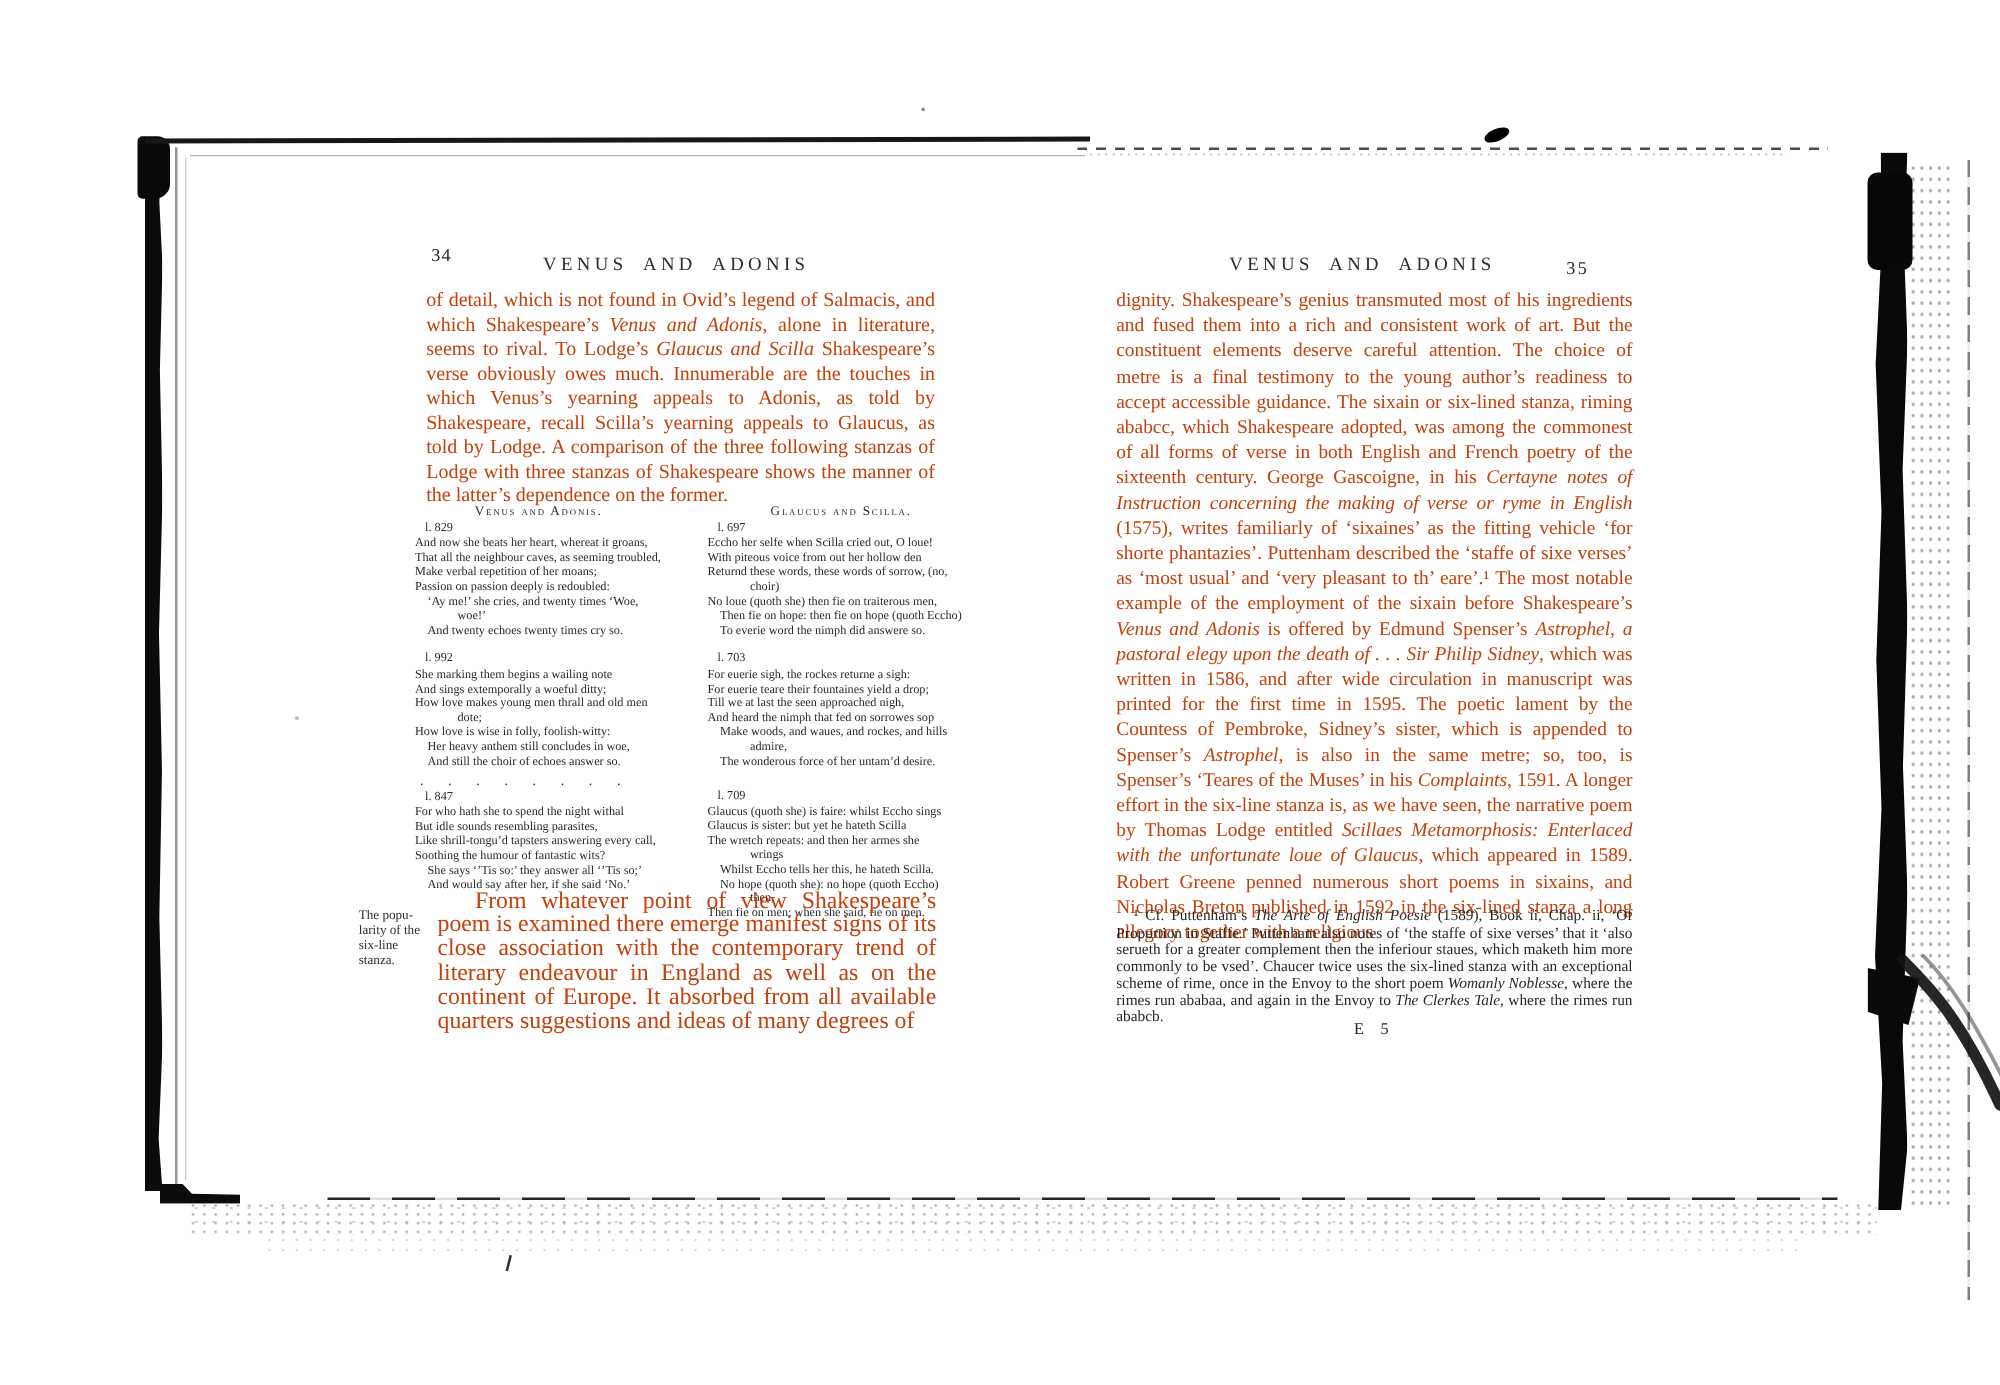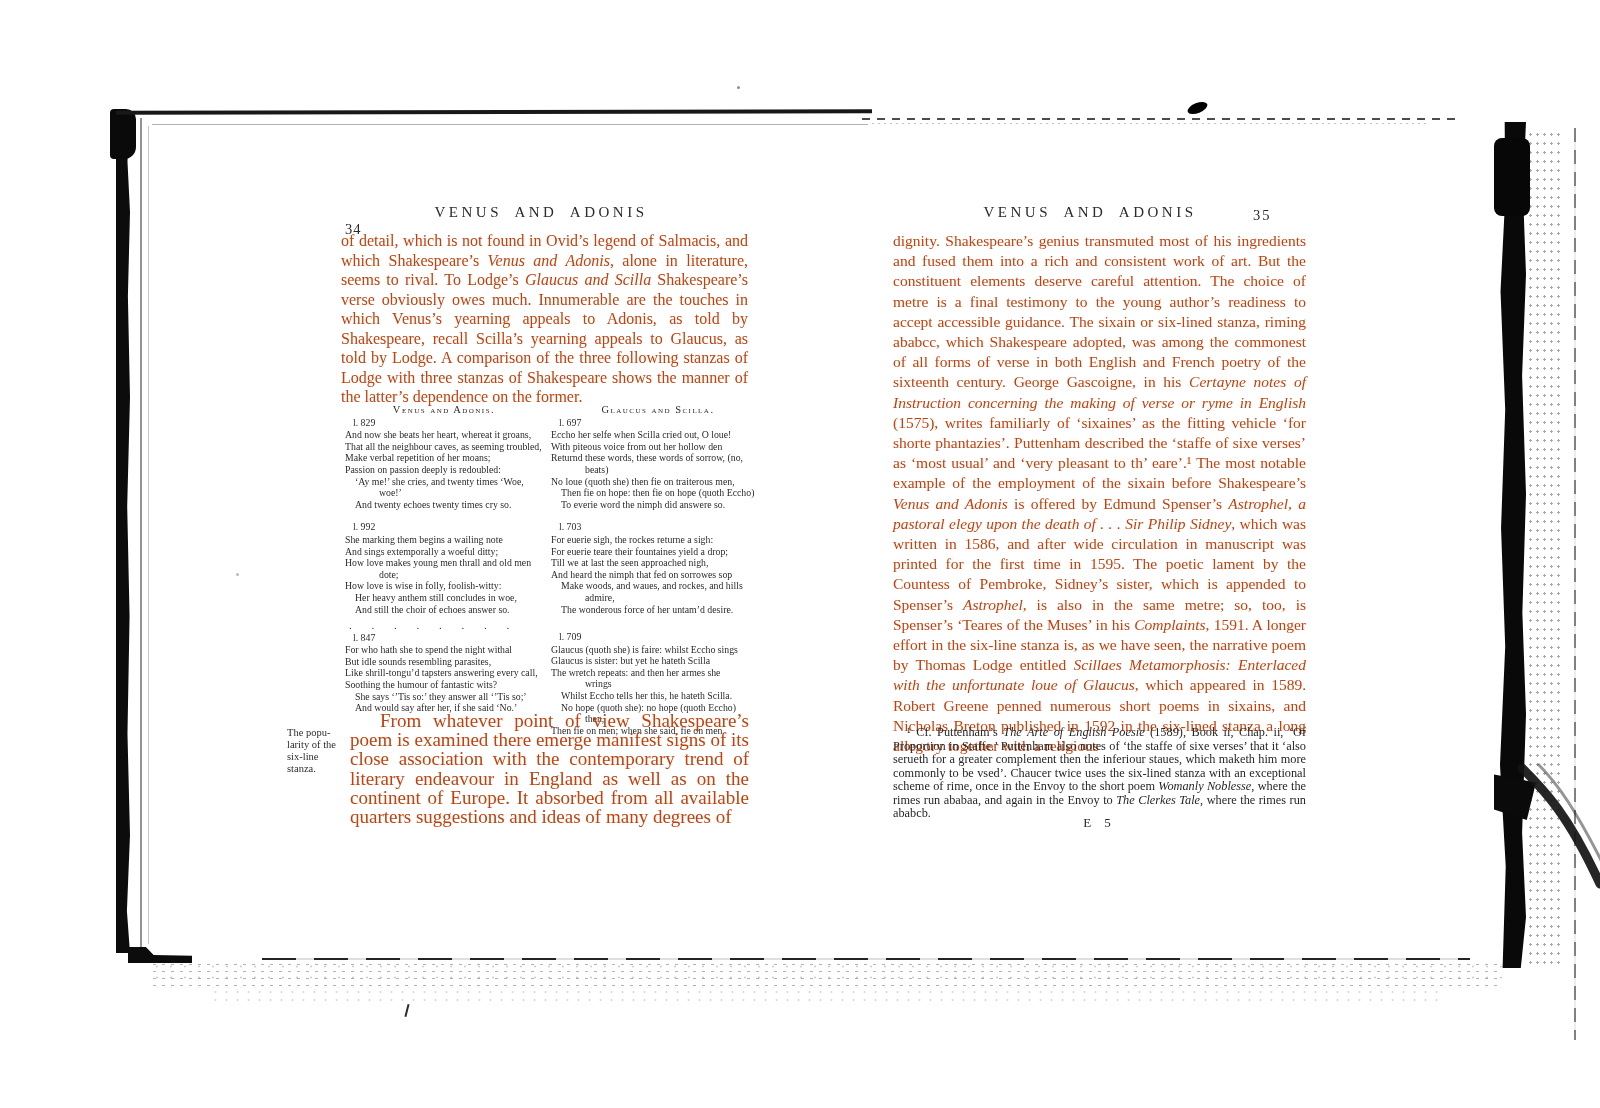--- a/index.html
+++ b/index.html
@@ -49,21 +49,21 @@
   .body-par{font-size:16px;line-height:19.5px;text-align:justify;color:#c2410c;}
   .body-par i,.foot i{font-style:italic;}
   .pl-para1{left:341px;top:231px;width:407px;}
   .pl-para2{left:350px;top:711px;width:399px;font-size:19px;line-height:19.2px;text-indent:30px;}
   .pr-body{left:893px;top:231px;width:413px;font-size:15.5px;line-height:20.2px;}
   .marg{left:287px;top:727px;width:60px;font-size:10.5px;line-height:12px;color:#2e2e2e;}
   .foot{left:893px;top:726px;width:413px;font-size:12.3px;line-height:13.5px;text-align:justify;text-indent:14px;color:#262626;}
   .sig{left:893px;top:815px;width:413px;text-align:center;font-size:13px;letter-spacing:5px;color:#2a2a2a;}
 
   
-  .verse{left:345px;top:404px;width:418px;display:flex;font-size:9.8px;line-height:11.6px;color:#2a2a2a;}
+  .verse{left:332px;top:404px;width:418px;display:flex;font-size:9.8px;line-height:11.6px;color:#2a2a2a;gap:28px;}
   .vcol-left{width:198px;flex:none;}
   .vcol-right{width:214px;flex:none;margin-left:8px;}
   .vhead{text-align:center;font-variant:small-caps;letter-spacing:.14em;font-size:10.5px;margin-bottom:1px;white-space:nowrap;}
   .vref{margin:0 0 1px 8px;}
   .vline{white-space:nowrap;}
   .vline.i1{padding-left:10px;}
   .vline.i2{padding-left:34px;}
   .stanza + .stanza{margin-top:11px;}
   .vcol-right .stanza-last{margin-top:16px;}
   .vdots{margin:5px 0 0 4px;word-spacing:17px;font-size:11px;letter-spacing:0;}
@@ -92,21 +92,21 @@
   <div class="abs blob"></div>
   <div class="abs wedge"></div>
   <svg class="abs curl" viewBox="0 0 96 132">
     <path d="M6 8 C 28 30, 52 54, 84 124" stroke="#141414" stroke-width="9" fill="none" stroke-linecap="round" opacity="0.92"></path>
     <path d="M22 4 C 42 24, 60 50, 90 110" stroke="#141414" stroke-width="3" fill="none" opacity="0.45"></path>
   </svg>
   <div class="abs tick"></div>
   <div class="abs speck1"></div>
   <div class="abs speck2"></div>
 
-  <div class="abs pagenum" style="left:345px;top:221px;">34</div>
+  <div class="abs pagenum" style="left:345px;top:197px;">34</div>
   <div class="abs runhead" style="left:341px;top:204px;width:400px;">VENUS AND ADONIS</div>
 
   <p class="abs body-par pl-para1" style="margin:0;"><span>of detail, which is not found in Ovid’s legend of Salmacis, and which Shakespeare’s </span><i>Venus and Adonis</i><span>, alone in literature, seems to rival. To Lodge’s </span><i>Glaucus and Scilla</i><span> Shakespeare’s verse obviously owes much. Innumerable are the touches in which Venus’s yearning appeals to Adonis, as told by Shakespeare, recall Scilla’s yearning appeals to Glaucus, as told by Lodge. A comparison of the three following stanzas of Lodge with three stanzas of Shakespeare shows the manner of the latter’s dependence on the former.</span></p>
 
   <div class="abs verse">
     <div class="vcol-left">
         <div class="vhead">Venus and Adonis.</div>
         <div class="stanza">
           <div class="vref">l. 829</div>
           <div class="vline i0">And now she beats her heart, whereat it groans,</div>
@@ -138,21 +138,21 @@
           <div class="vline i1">And would say after her, if she said ‘No.’</div>
         </div>
       </div>
     <div class="vcol-right">
         <div class="vhead">Glaucus and Scilla.</div>
         <div class="stanza">
           <div class="vref">l. 697</div>
           <div class="vline i0">Eccho her selfe when Scilla cried out, O loue!</div>
           <div class="vline i0">With piteous voice from out her hollow den</div>
           <div class="vline i0">Returnd these words, these words of sorrow, (no,</div>
-          <div class="vline i2">beats)</div>
+          <div class="vline i2">choir)</div>
           <div class="vline i0">No loue (quoth she) then fie on traiterous men,</div>
           <div class="vline i1">Then fie on hope: then fie on hope (quoth Eccho)</div>
           <div class="vline i1">To everie word the nimph did answere so.</div>
         </div>
         <div class="stanza">
           <div class="vref">l. 703</div>
           <div class="vline i0">For euerie sigh, the rockes returne a sigh:</div>
           <div class="vline i0">For euerie teare their fountaines yield a drop;</div>
           <div class="vline i0">Till we at last the seen approached nigh,</div>
           <div class="vline i0">And heard the nimph that fed on sorrowes sop</div>

